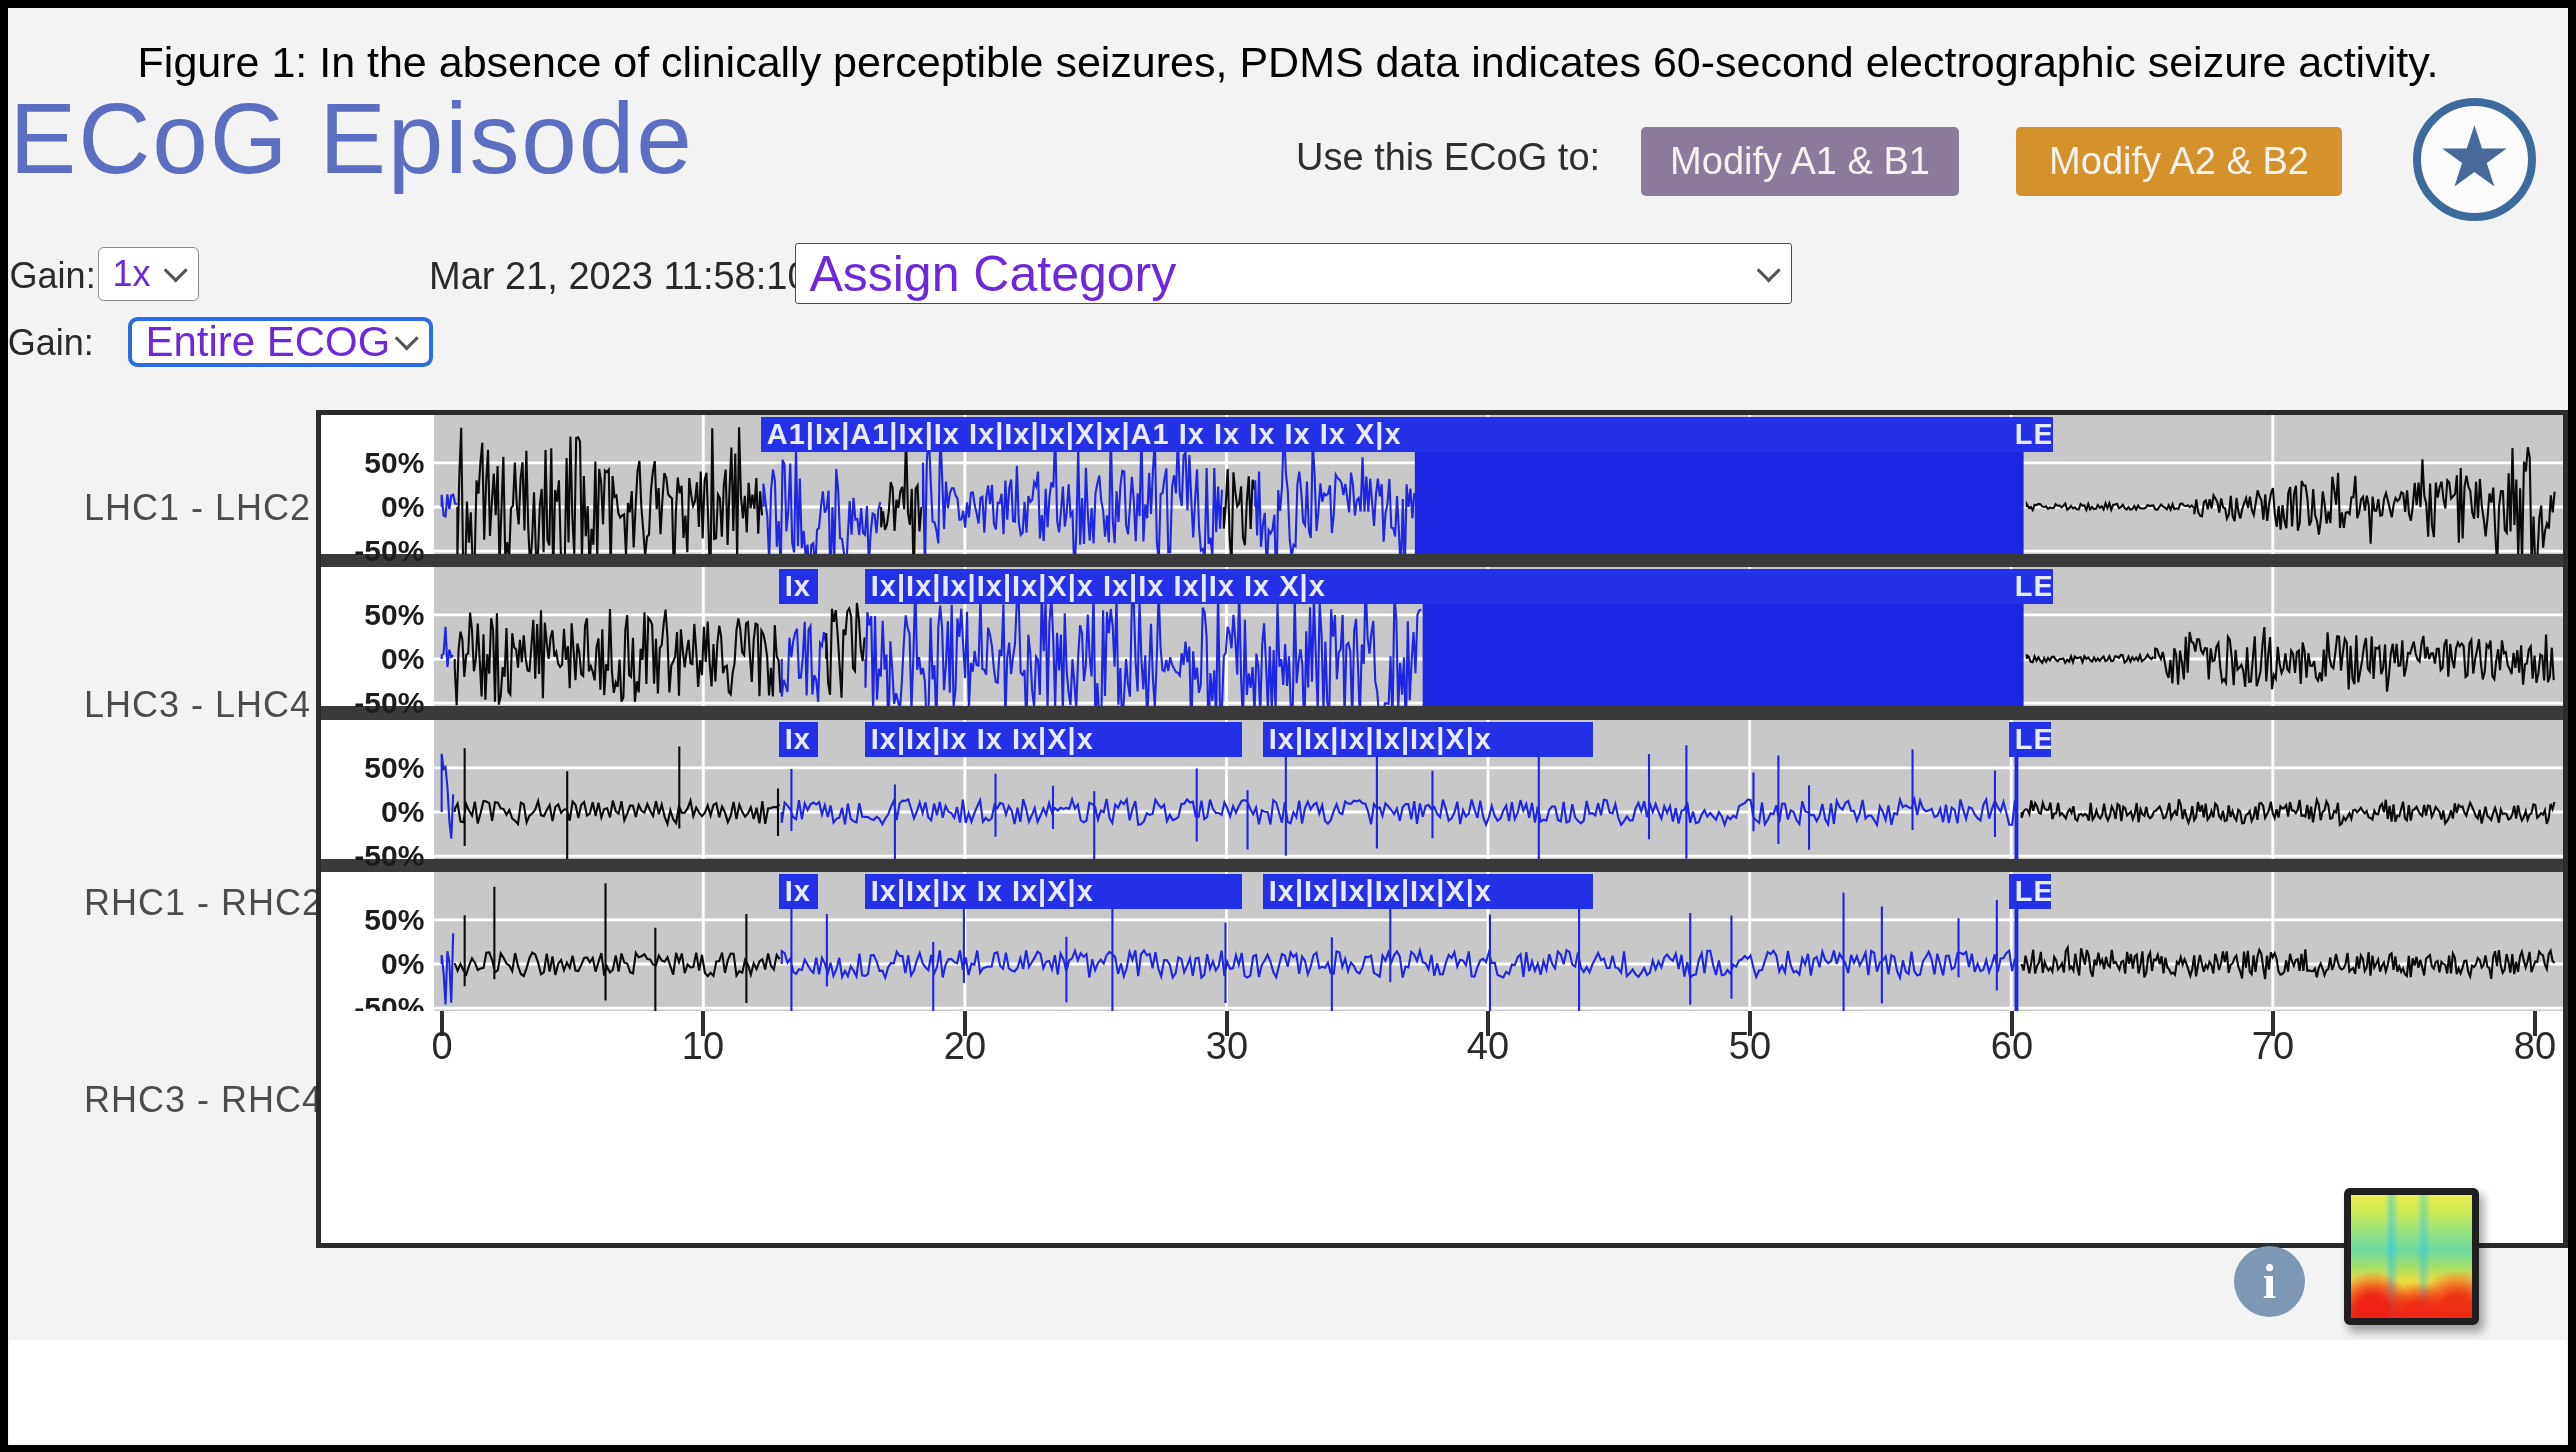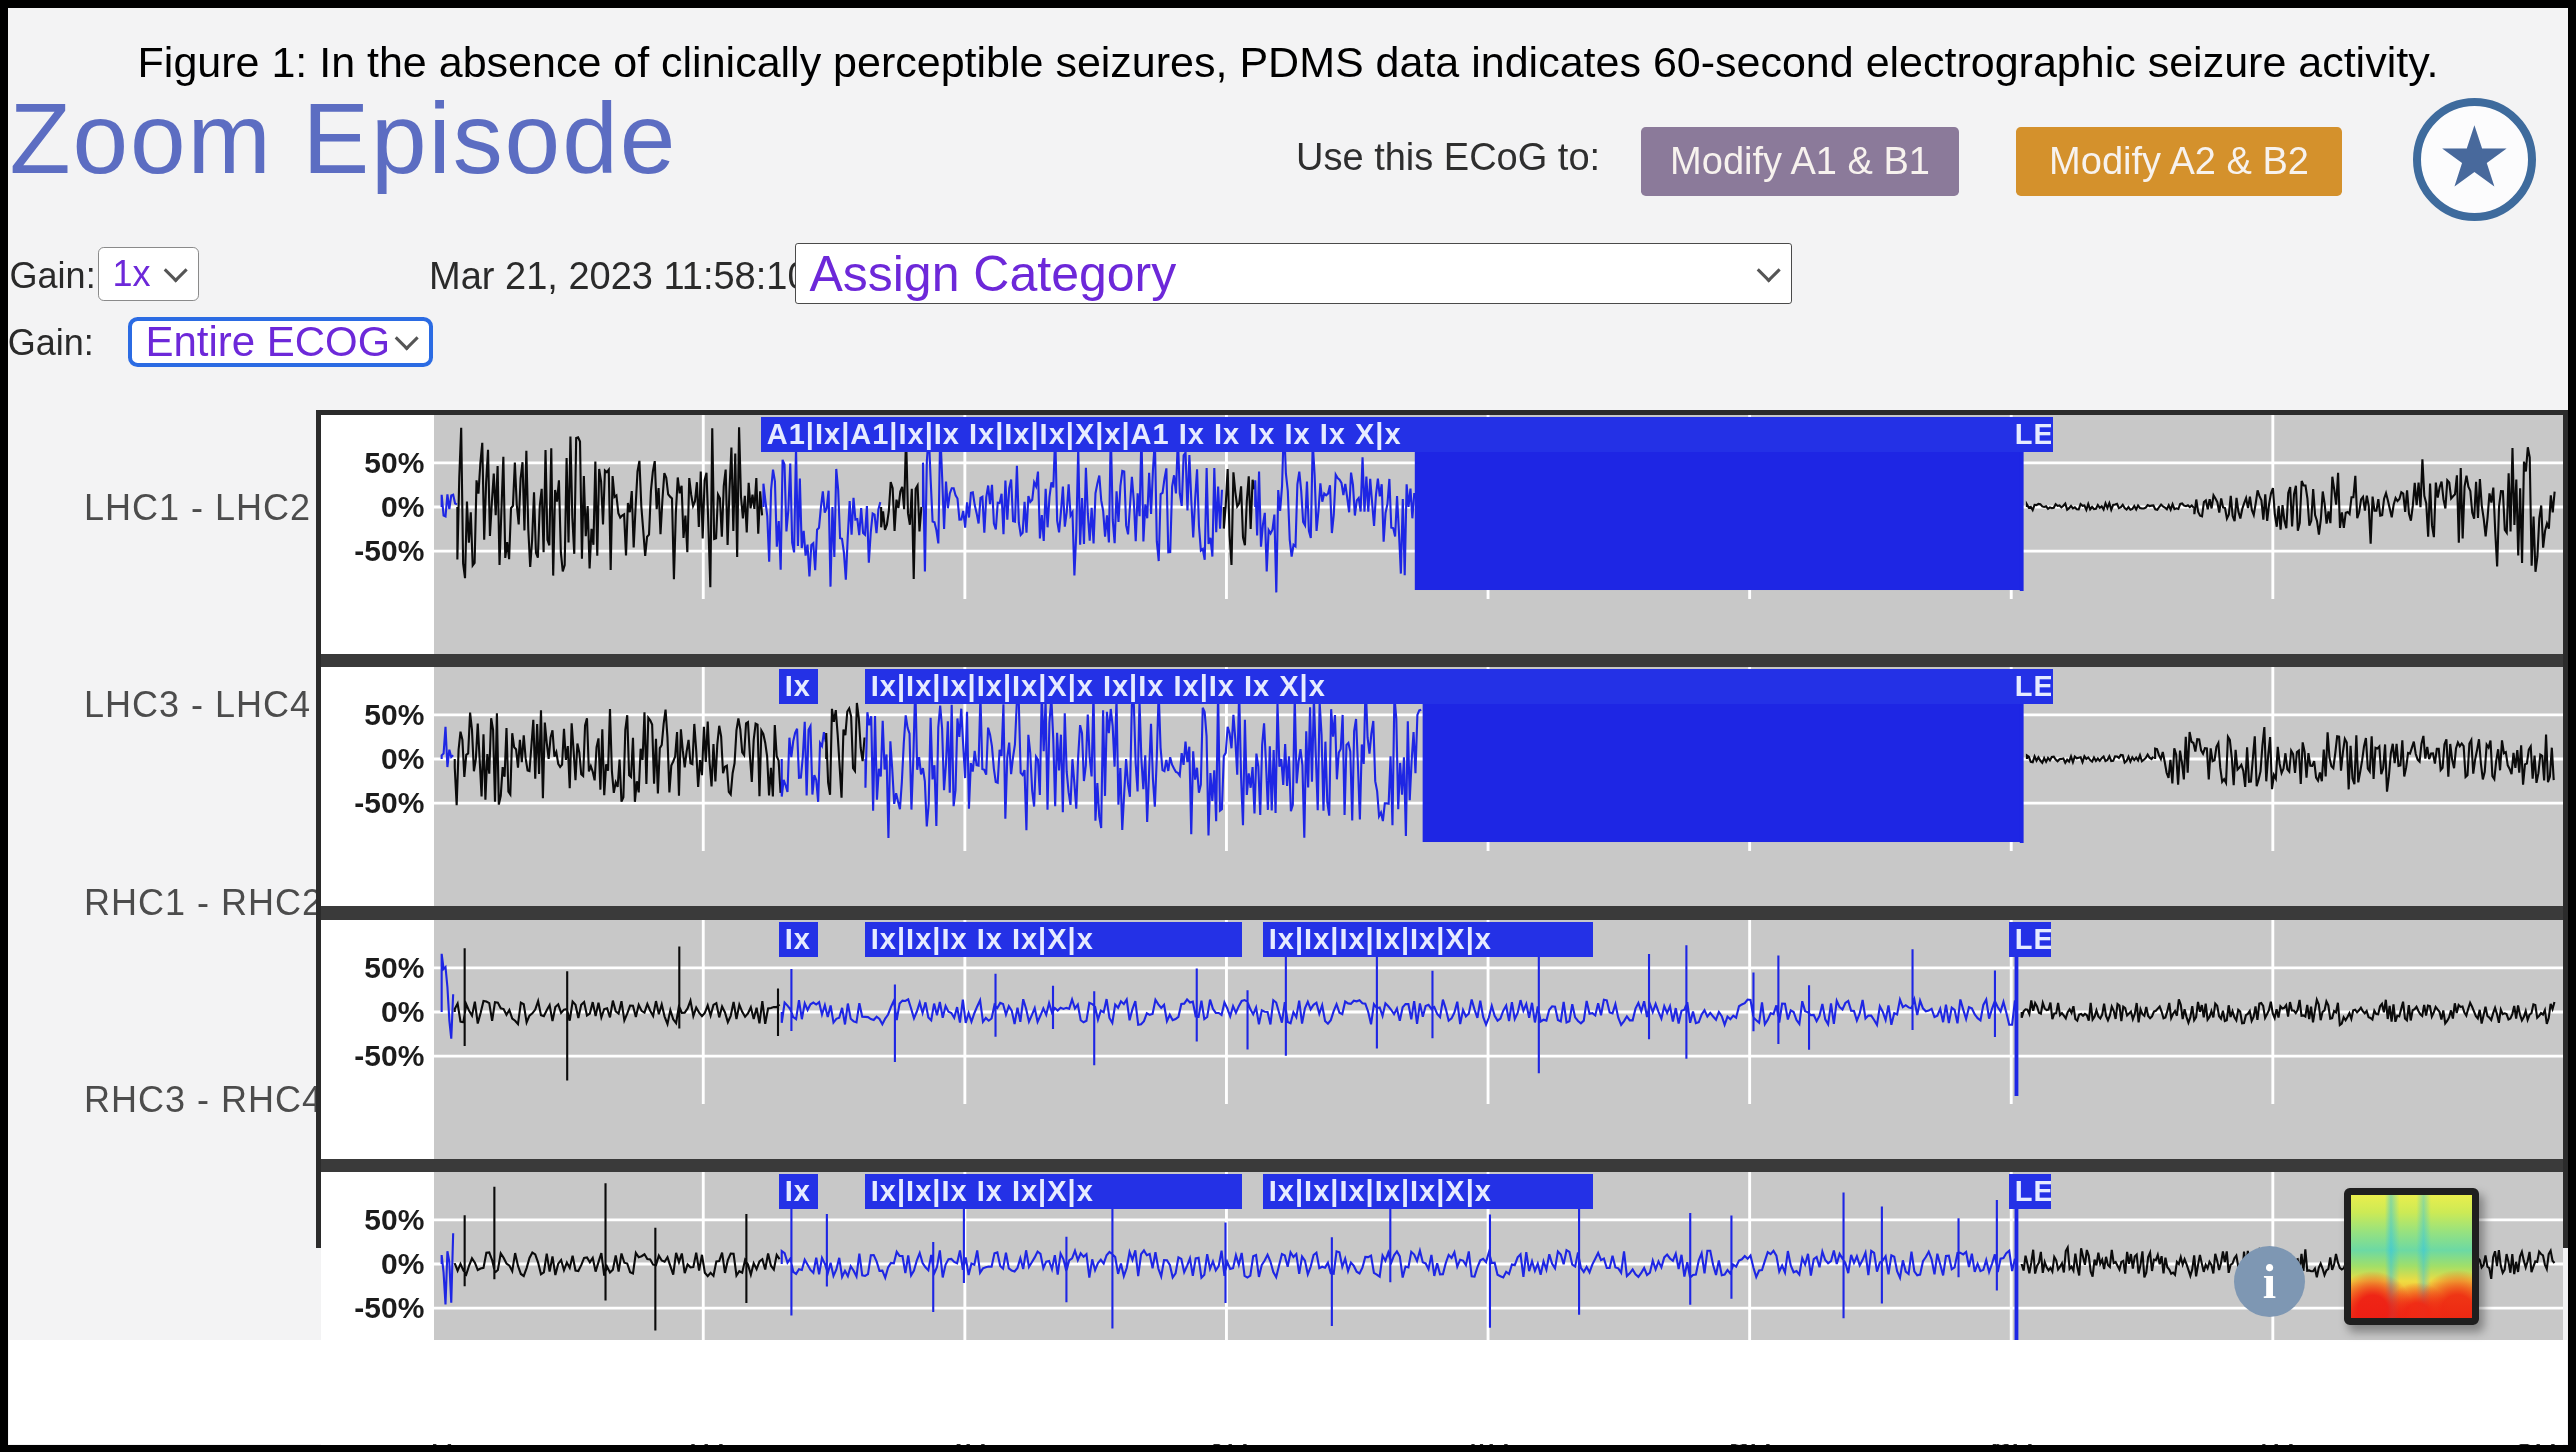--- a/index.html
+++ b/index.html
@@ -28,21 +28,21 @@
   .gain-select{left:98px;top:247px;width:101px;height:54px;}
   .date-text{position:absolute;left:429px;top:255px;font-size:38px;color:#2a2a2a;}
   .assign-select{left:795px;top:243px;width:997px;height:61px;border:1.9px solid #4a4a4a;border-radius:2.9px;}
   .assign-select .val{font-size:50px;}
   .zoom-select{left:128px;top:317px;width:305px;height:50px;border:4.8px solid #2b6be3;border-radius:9.6px;}
   .zoom-select .val{font-size:42px;}
 
   
   #chart{position:absolute;left:316px;top:410px;width:2252px;height:838px;border:5.8px solid #2b2b2b;
          background:#fff;box-sizing:border-box;}
-  .panel{position:relative;width:100%;height:239px;background:#fff;}
+  .panel{position:relative;width:100%;height:139px;background:#fff;}
   .sep{width:100%;height:13.4px;background:#3a3a3a;}
   .gutter{position:absolute;left:0;top:0;width:113px;height:100%;background:#fff;}
   .ylab{position:absolute;right:9.6px;transform:translateY(-50%);font-size:30px;font-weight:bold;color:#1c1c1c;}
   .plot{position:absolute;left:113px;top:0;right:0;height:100%;background:#c8c8c8;overflow:hidden;}
   .plot svg{position:absolute;left:0;top:0;}
   .chip{position:absolute;top:1.9px;height:35px;line-height:35px;background:#2431e6;color:#e6ebff;
         font-size:29px;font-weight:bold;letter-spacing:1px;white-space:nowrap;overflow:hidden;
         padding:0 5.8px;box-sizing:border-box;z-index:5;}
   #axis{position:relative;width:100%;height:50px;background:#fff;}
   .tick{position:absolute;top:0;width:3.8px;height:25px;background:#2f2f2f;}
@@ -64,21 +64,21 @@
              linear-gradient(180deg,#e9ee4d 0%,#cdea55 14%,#97e27f 30%,#6cd9a4 45%,#a2df68 58%,#efdc42 70%,#f5a62e 83%,#ee5420 94%,#e83315 100%);}
 
   .caption-strip{position:absolute;left:8.6px;right:8.6px;top:1340px;bottom:8.6px;background:#fff;z-index:50;}
   .caption{position:absolute;left:38px;right:38px;top:38px;text-align:center;font-size:43px;color:#000;z-index:51;}
 </style>
 </head>
 <body>
 
 <div id="stage">
 
-  <div class="title">Zoom Episode</div>
+  <div class="title">ECoG Episode</div>
 
   <div class="use-label">Use this ECoG to:</div>
   <button class="btn btn1">Modify A1 &amp; B1</button>
   <button class="btn btn2">Modify A2 &amp; B2</button>
   <div class="star-btn">
     <span class="star-glyph">★</span>
   </div>
 
   <div class="ctl-label" style="left:9.6px;top:255px;">Gain:</div>
   <div class="select gain-select">

